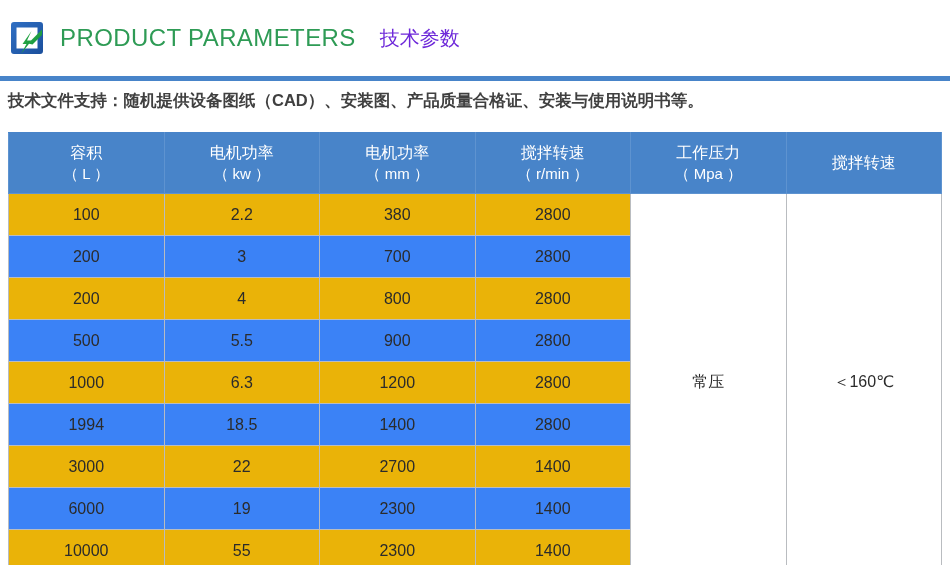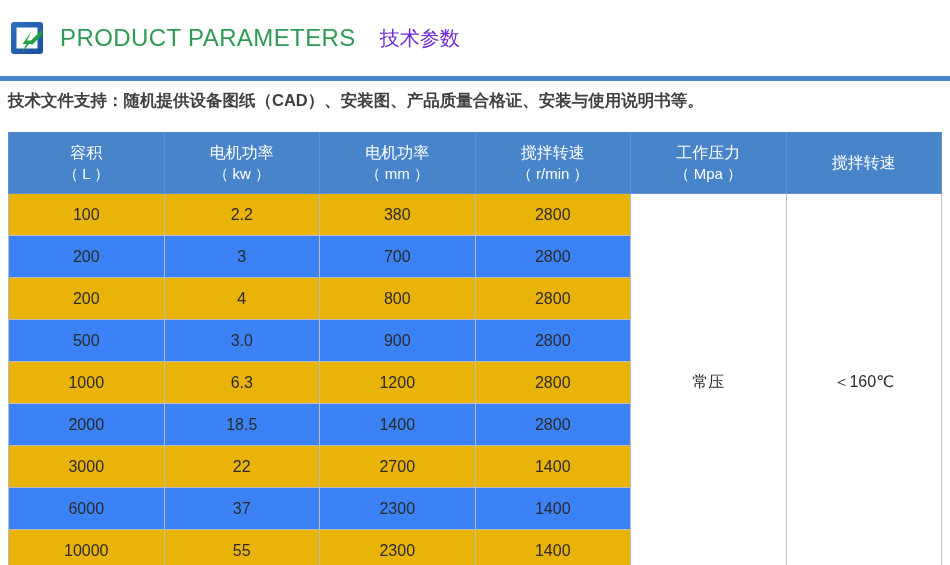--- a/index.html
+++ b/index.html
@@ -182,45 +182,45 @@
         <td class="data-cell">2800</td>
       </tr>
       <tr class="row-alt">
         <td class="data-cell">200</td>
         <td class="data-cell">4</td>
         <td class="data-cell">800</td>
         <td class="data-cell">2800</td>
       </tr>
       <tr>
         <td class="data-cell">500</td>
-        <td class="data-cell">3.0</td>
+        <td class="data-cell">5.5</td>
         <td class="data-cell">900</td>
         <td class="data-cell">2800</td>
       </tr>
       <tr class="row-alt">
         <td class="data-cell">1000</td>
         <td class="data-cell">6.3</td>
         <td class="data-cell">1200</td>
         <td class="data-cell">2800</td>
       </tr>
       <tr>
-        <td class="data-cell">2000</td>
+        <td class="data-cell">1994</td>
         <td class="data-cell">18.5</td>
         <td class="data-cell">1400</td>
         <td class="data-cell">2800</td>
       </tr>
       <tr class="row-alt">
         <td class="data-cell">3000</td>
         <td class="data-cell">22</td>
         <td class="data-cell">2700</td>
         <td class="data-cell">1400</td>
       </tr>
       <tr>
         <td class="data-cell">6000</td>
-        <td class="data-cell">37</td>
+        <td class="data-cell">19</td>
         <td class="data-cell">2300</td>
         <td class="data-cell">1400</td>
       </tr>
       <tr class="row-alt">
         <td class="data-cell">10000</td>
         <td class="data-cell">55</td>
         <td class="data-cell">2300</td>
         <td class="data-cell">1400</td>
       </tr>
     </tbody>

